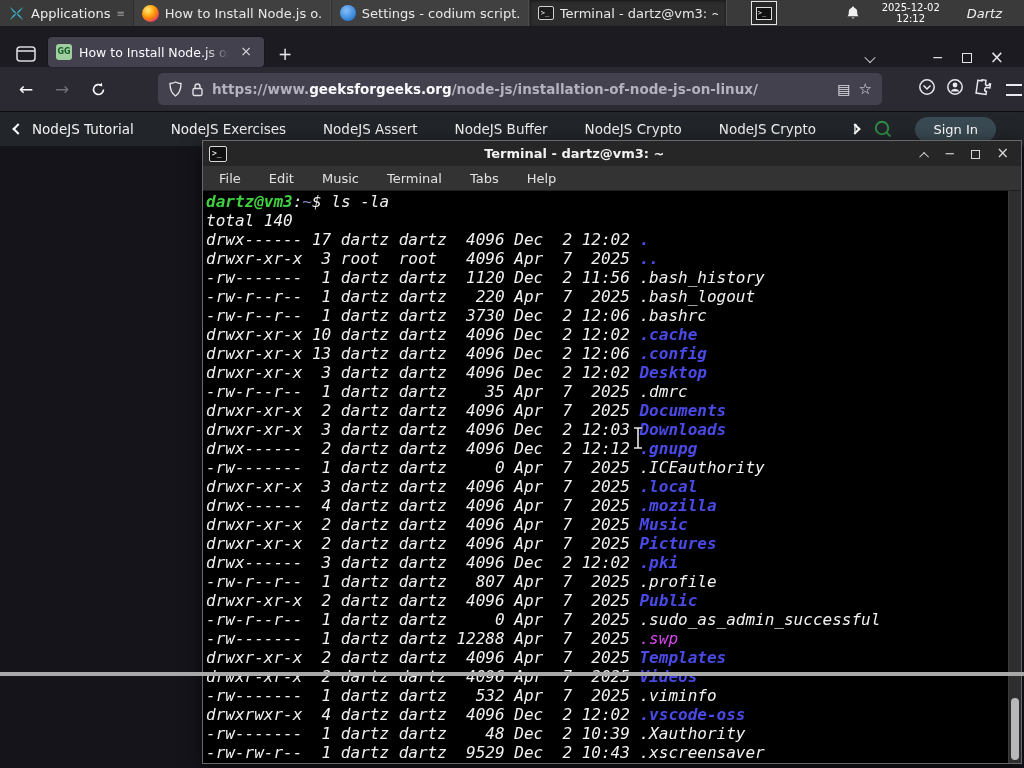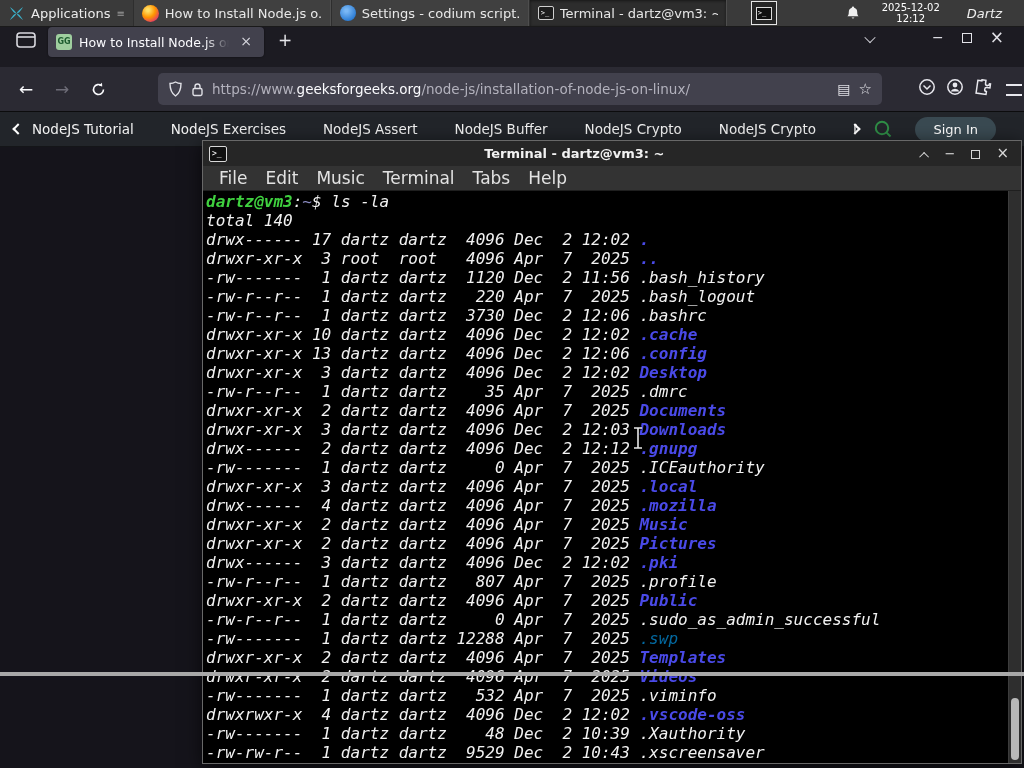--- a/index.html
+++ b/index.html
@@ -32,21 +32,21 @@
                display:flex; align-items:center; justify-content:center; }
   .tray-term .inner { width:16px; height:13px; background:#111; border:1px solid #dcdcdc;
                color:#fff; font-size:7px; font-family:"DejaVu Sans Mono",monospace; line-height:11px; padding-left:1px; }
   .panel-right { margin-left:auto; display:flex; align-items:center; gap:21px; padding-right:22px; }
   .bell { width:16px; height:16px; }
   .clock { text-align:center; font-size:10px; line-height:11px; color:#ffffff; }
   .panel-user { font-size:13px; color:#f0f0f0; margin-left:6px;font-style:italic; }
 
   
   .browser { position:absolute; top:27px; left:0; width:1024px; height:741px; background:#15141b; }
-  .tabbar { height:40px; background:#1c1b22; display:flex; align-items:flex-start; padding:0 6px; }
+  .tabbar { height:40px; background:#1c1b22; display:flex; align-items:flex-end; padding:0 6px; }
   .ffview-btn { width:32px; height:26px; border-radius:4px; display:flex; align-items:center; justify-content:center; margin:0 6px 0 4px; }
   .tab { display:flex; align-items:center; gap:7px; width:216px; height:30px; background:#42414d;
          border-radius:4px; padding:0 8px; color:#fbfbfe; font-size:12.5px; position:relative; box-shadow:0 0 2px rgba(0,0,0,.6); }
   .tab .favicon { width:16px; height:16px; border-radius:3px; background:#9fce9f; flex:none;
                   color:#1d5c2f; font-weight:bold; font-size:8px; text-align:center; line-height:16px; }
   .tab .tab-title { white-space:nowrap; overflow:hidden; flex:1; position:relative; }
   .tab .tab-title::after { content:""; position:absolute; right:0; top:0; width:24px; height:100%;
                   background:linear-gradient(to right, rgba(66,65,77,0), #42414d); }
   .tab .tab-close { width:20px; height:20px; border-radius:3px; text-align:center; line-height:18px;
                   color:#d5d5dd; font-size:14px; flex:none; }
@@ -57,21 +57,21 @@
   .chev.down { transform:rotate(45deg) translate(-1px,-1px); }
   .win-glyph { font-size:14px; color:#e2e2e8; }
   .max-box { display:inline-block; width:10px; height:10px; border:1.6px solid #e2e2e8; }
 
   .toolbar { height:45px; background:#2b2a33; display:flex; align-items:center; padding:0 10px; gap:4px;
              border-bottom:1px solid #0c0c0d; }
   .nav-icon { width:32px; height:30px; border-radius:4px; display:flex; align-items:center; justify-content:center;
               font-size:17px; color:#fbfbfe; }
   .nav-icon.disabled { color:#6d6c77; }
   .urlbar { flex:1; height:32px; margin:0 32px 0 40px; background:#42414d; border-radius:5px;
-            display:flex; align-items:center; padding:0 10px; gap:8px; min-width:0; }
+            display:flex; align-items:center; padding:0 10px; gap:8px; min-width:0;font-weight:bold; }
   .urlbar .url-text { flex:1; font-size:13.5px; white-space:nowrap; overflow:hidden; color:#fbfbfe; }
   .url-dim { color:#b3b2bd; }
   .url-icon { flex:none; display:flex; align-items:center; }
   .reader-glyph { font-size:14px; color:#e0e0e6; }
   .star-glyph { font-size:15px; color:#e0e0e6; }
   .toolbar-right { display:flex; align-items:center; gap:10px; padding-right:4px; }
   .hamburger { width:16px; height:2px; background:#e8e8ee; position:relative; }
   .hamburger::before, .hamburger::after { content:""; position:absolute; left:0; width:16px; height:2px; background:#e8e8ee; }
   .hamburger::before { top:-5px; } .hamburger::after { top:5px; }
 
@@ -92,31 +92,31 @@
                      border:1px solid #686868; background:#262626; z-index:40;
                      box-shadow:0 4px 18px rgba(0,0,0,.65); display:flex; flex-direction:column; }
   .t-titlebar { height:25px; background:#262626; display:flex; align-items:center; padding:0 6px; flex:none; }
   .t-title-icon { width:18px; height:16px; background:#101010; border:1px solid #d8d8d8; border-radius:2px;
                   color:#fff; font-size:8px; font-family:"DejaVu Sans Mono",monospace; line-height:14px; padding-left:2px; flex:none; }
   .t-title { flex:1; text-align:center; font-weight:bold; font-size:13px; color:#f2f2f2; white-space:nowrap; }
   .t-controls { display:flex; align-items:center; gap:16px; padding-right:6px; color:#d8d8d8; }
   .t-ctrl { font-size:13px; line-height:1; }
   .t-max { display:inline-block; width:9px; height:9px; border:1.5px solid #d8d8d8; }
   .t-chevup { display:inline-block; width:7px; height:7px; border-left:1.8px solid #d8d8d8; border-top:1.8px solid #d8d8d8; transform:rotate(45deg) translate(0,2px); }
-  .t-menubar { height:25px; background:#333333; display:flex; align-items:center; gap:2px; padding:0 8px;
-               font-size:17px; color:#e2e2e2; flex:none; border-bottom:1px solid #1f1f1f; }
+  .t-menubar { height:25px; background:#333333; display:flex; align-items:center; gap:12px; padding:0 8px;
+               font-size:13px; color:#e2e2e2; flex:none; border-bottom:1px solid #1f1f1f; }
   .t-menu-item { padding:2px 8px; border-radius:2px; }
   .t-body { flex:1; display:flex; min-height:0; background:#000; }
   .t-content { flex:1; padding:1px 0 0 3px; overflow:hidden; font-family:"DejaVu Sans Mono",monospace;
                font-size:16px; line-height:19px; color:#f2f2f2; white-space:pre; }
   .tline { height:19px;font-style:italic; }
   .p-green { color:#3fd13f; font-weight:bold; }
   .p-cwd { color:#8a8ac0; }
   .fname-dir { color:#4a4ae8; font-weight:bold; }
-  .fname-dim { color:#0369a1; }
+  .fname-dim { color:#d946ef; }
   .t-scrollbar { width:13px; background:#2e2e2e; position:relative; flex:none; border-left:1px solid #3c3c3c; }
   .t-thumb { position:absolute; left:2px; right:2px; bottom:3px; height:62px; background:#b8b8b8; border-radius:5px; }
 
   .bottom-strip { position:absolute; left:0; bottom:0; width:1024px; height:4px; background:#a8a8a8; z-index:45; }
 
   
   .ibeam { position:absolute; left:632px; top:426px; z-index:60; pointer-events:none; }
 </style>
 </head>
 <body>

